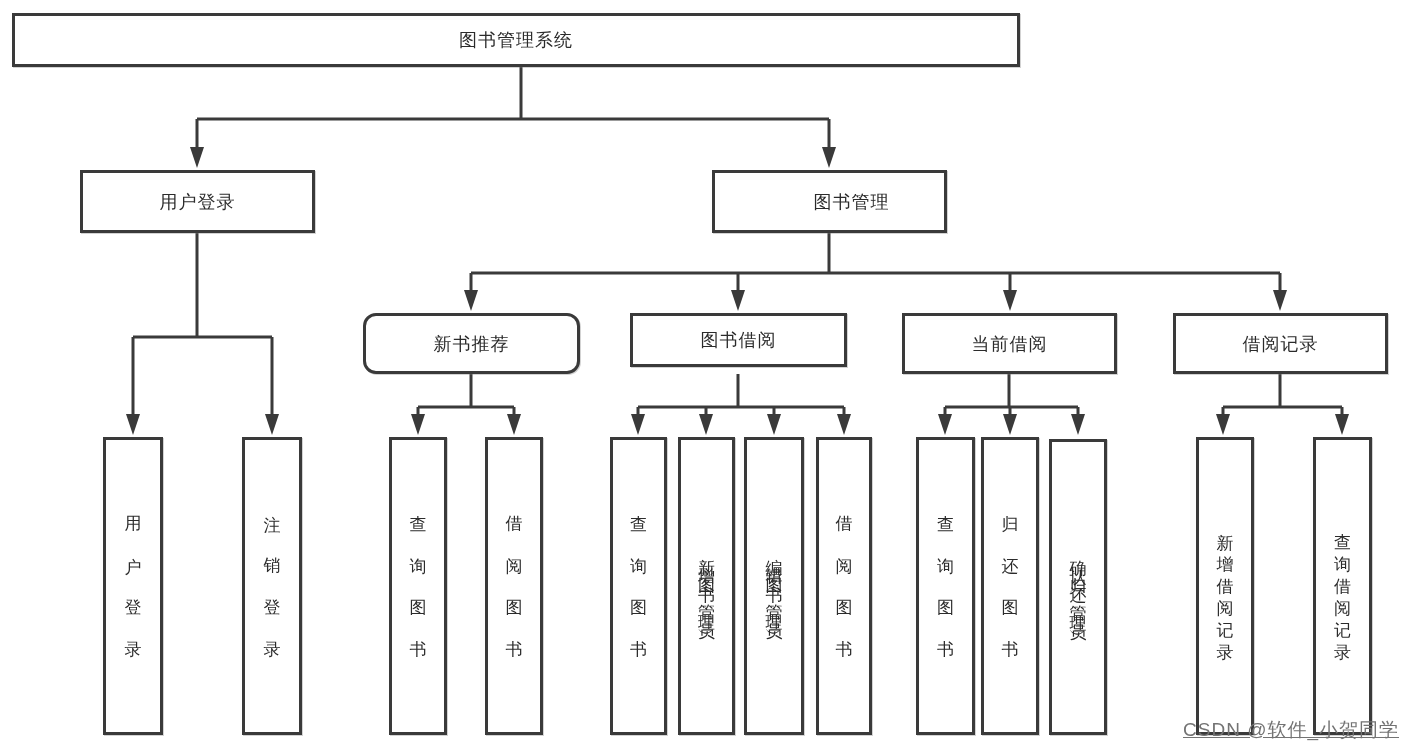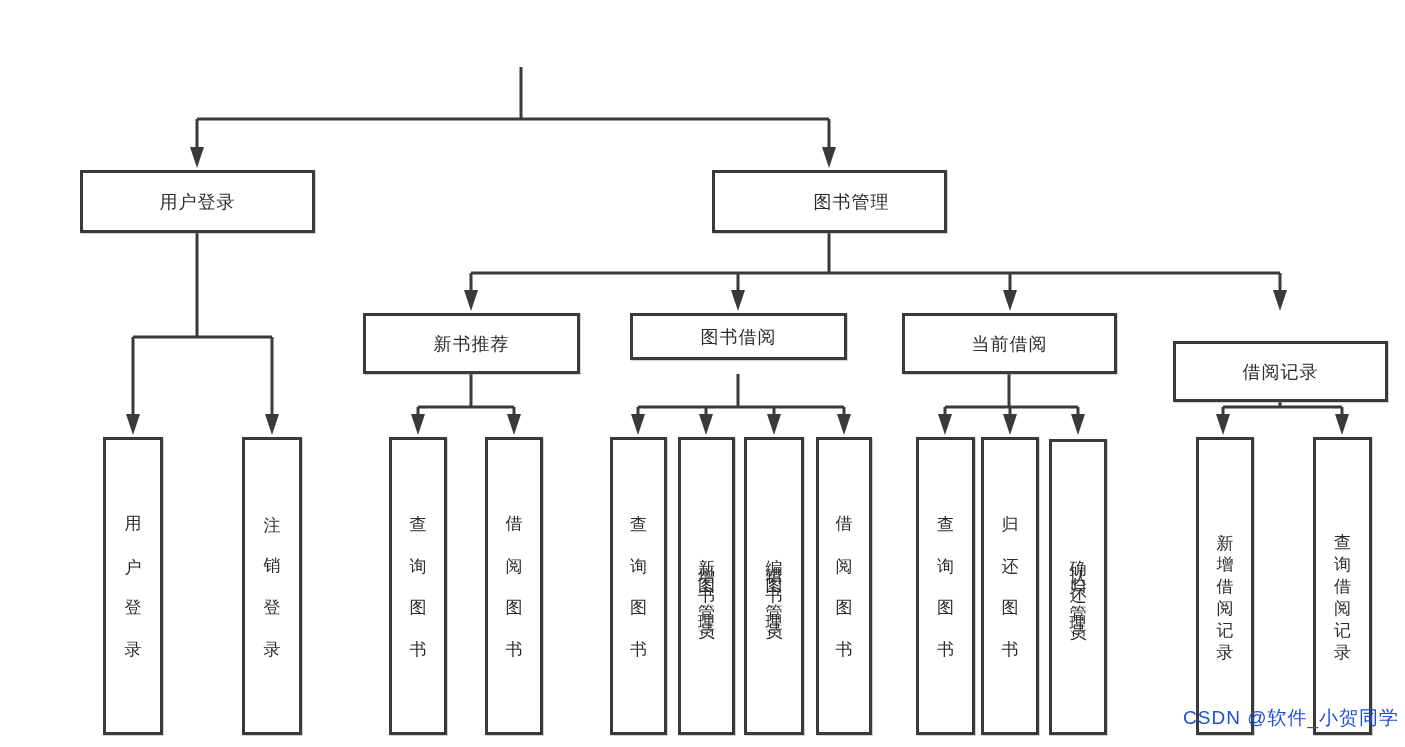--- a/index.html
+++ b/index.html
@@ -14,22 +14,22 @@
     position:absolute;box-sizing:border-box;border:3px solid #3a3a3a;background:#ffffff;
     display:flex;align-items:center;justify-content:center;z-index:2;
     box-shadow:1px 1px 0 rgba(130,130,130,0.35);
   }
   .hnode{font-size:18px;letter-spacing:1px;text-align:center;}
   .leaf{
     writing-mode:vertical-rl;text-orientation:mixed;
     font-size:17px;line-height:1;
   }
   .watermark{
-    position:absolute;right:6px;bottom:16px;z-index:3;
-    font-size:19px;color:#1d4ed8;letter-spacing:1px;white-space:nowrap;
+    position:absolute;right:6px;bottom:4px;z-index:3;
+    font-size:19px;color:#737373;letter-spacing:1px;white-space:nowrap;text-decoration:underline;
   }
 </style>
 </head>
 <body>
 
 <div class="stage">
 
   <svg class="wires" viewBox="0 0 1405 747" xmlns="http://www.w3.org/2000/svg">
     <g stroke="#3a3a3a" stroke-width="3" fill="none">
 
@@ -63,28 +63,29 @@
       <polygon points="767,414 781,414 774,435"></polygon>
       <polygon points="837,414 851,414 844,435"></polygon>
       <polygon points="938,414 952,414 945,435"></polygon>
       <polygon points="1003,414 1017,414 1010,435"></polygon>
       <polygon points="1071,414 1085,414 1078,435"></polygon>
       <polygon points="1216,414 1230,414 1223,435"></polygon>
       <polygon points="1335,414 1349,414 1342,435"></polygon>
     </g>
   </svg>
 
+  <div class="node hnode" style="left:12px;top:13px;width:1008px;height:54px;">图书管理系统</div>
 
   <div class="node hnode" style="left:80px;top:170px;width:235px;height:63px;">用户登录</div>
   <div class="node hnode" style="left:712px;top:170px;width:235px;height:63px;padding-left:44px;">图书管理</div>
 
-  <div class="node hnode" style="left:363px;top:313px;width:217px;height:61px;">新书推荐</div>
-  <div class="node hnode" style="left:630px;top:313px;width:217px;height:47px;">图书借阅</div>
+  <div class="node hnode" style="left:363px;top:313px;width:217px;height:61px;border-radius:13px;">新书推荐</div>
+  <div class="node hnode" style="left:630px;top:313px;width:217px;height:54px;">图书借阅</div>
   <div class="node hnode" style="left:902px;top:313px;width:215px;height:61px;text-align:right;">当前借阅</div>
-  <div class="node hnode" style="left:1173px;top:313px;width:215px;height:61px;margin-top:28px;">借阅记录</div>
+  <div class="node hnode" style="left:1173px;top:313px;width:215px;height:61px;">借阅记录</div>
 
   <div class="node leaf" style="left: 103px; top: 437px; width: 60px; height: 298px; letter-spacing: 2.46em;">用户登录</div>
   <div class="node leaf" style="left: 242px; top: 437px; width: 60px; height: 298px; letter-spacing: 2.46em;">注销登录</div>
 
   <div class="node leaf" style="left: 389px; top: 437px; width: 58px; height: 298px; letter-spacing: 2.46em;">查询图书</div>
   <div class="node leaf" style="left: 485px; top: 437px; width: 58px; height: 298px; letter-spacing: 2.46em;">借阅图书</div>
 
   <div class="node leaf" style="left: 610px; top: 437px; width: 57px; height: 298px; letter-spacing: 2.46em;">查询图书</div>
   <div class="node leaf" style="left: 678px; top: 437px; width: 57px; height: 298px; letter-spacing: 0.54em;">新增图书（管理员）</div>
   <div class="node leaf" style="left: 744px; top: 437px; width: 60px; height: 298px; letter-spacing: 0.54em;">编辑图书（管理员）</div>

